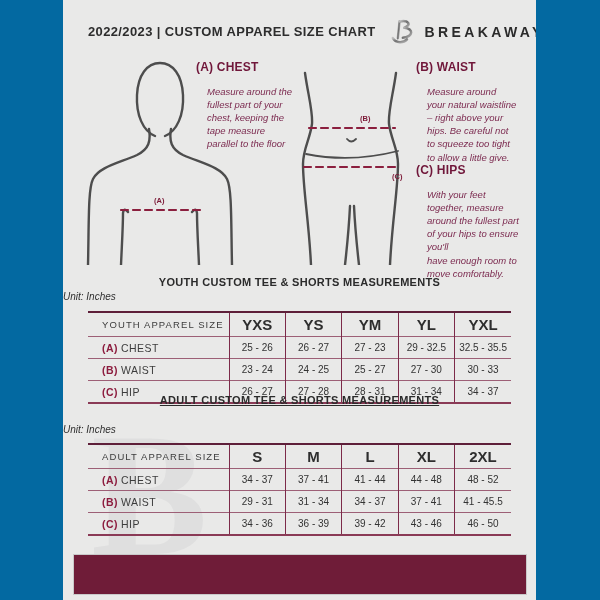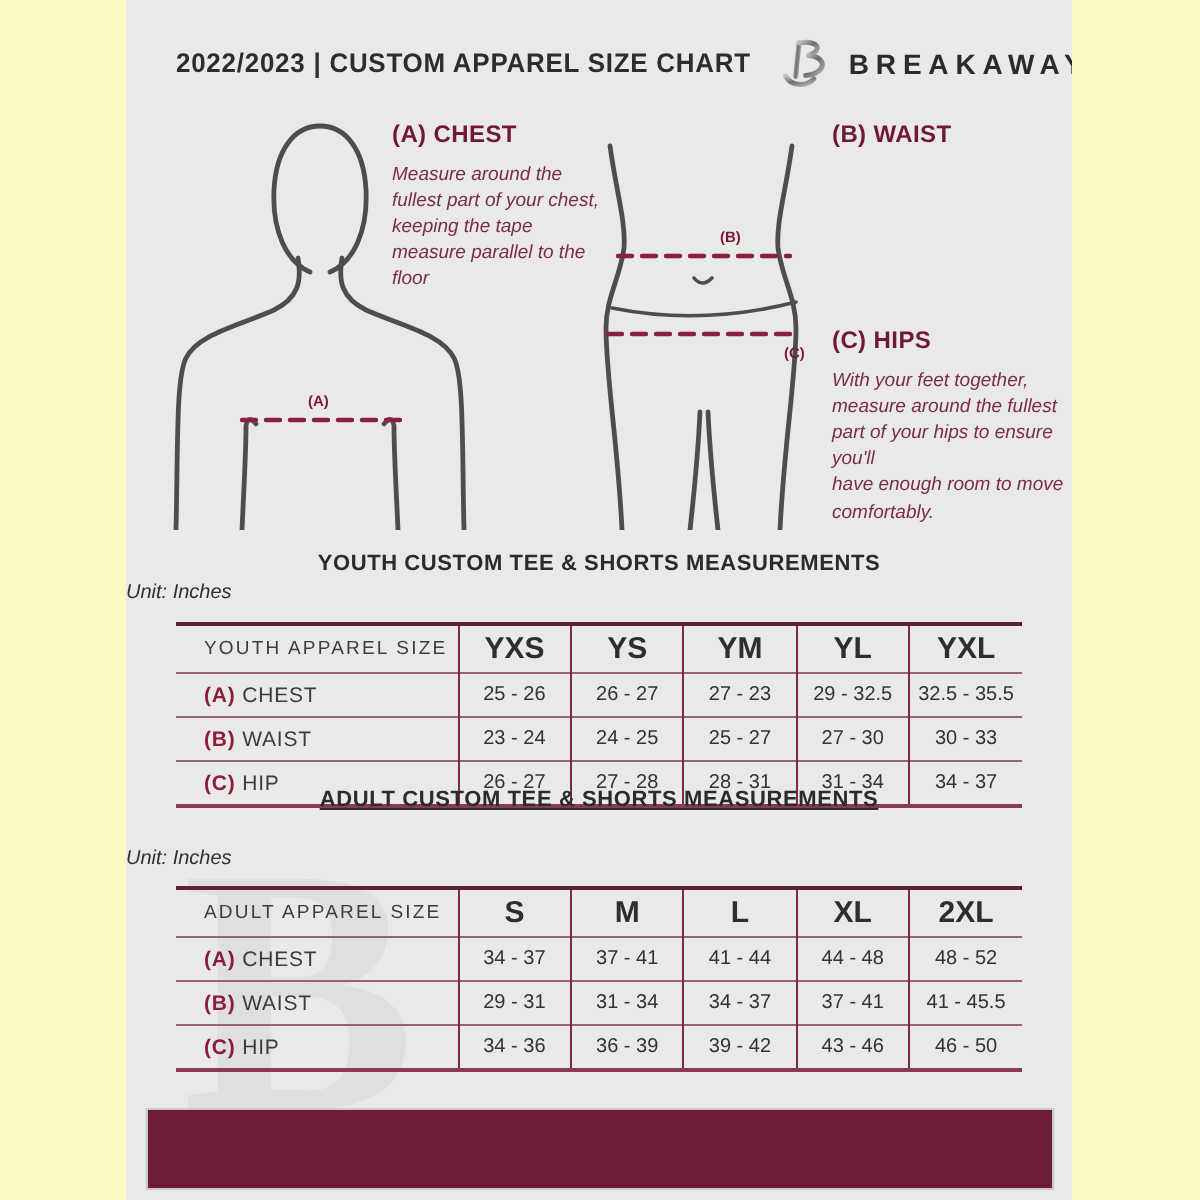--- a/index.html
+++ b/index.html
@@ -1,36 +1,36 @@
 <!DOCTYPE html>
 <html><head>
 <meta charset="utf-8">
 <style>
   html,body{margin:0;padding:0;background:#000;}
-  .stage{position:relative;width:600px;height:600px;background:#fef9c3;overflow:hidden;
+  .stage{position:relative;width:600px;height:600px;background:#0369a1;overflow:hidden;
          font-family:"Liberation Sans",sans-serif;}
   .page{position:absolute;left:63px;top:0;width:473px;height:600px;background:#e9e9e8;overflow:hidden;}
 
   
   .header{position:absolute;left:25px;right:20px;top:18px;display:flex;justify-content:space-between;align-items:center;z-index:3;}
   .doc-title{font-weight:bold;font-size:13.5px;color:#2d2d2d;letter-spacing:.4px;transform:scaleX(.96);transform-origin:left center;white-space:nowrap;}
   .brand{display:flex;align-items:center;gap:7px;}
   .brand-name{font-weight:bold;font-size:14px;letter-spacing:3.4px;color:#2b2b2b;}
 
   
   .fig{position:absolute;z-index:1;}
   .fig path,.fig line{fill:none;stroke-linecap:round;stroke-linejoin:round;}
   .body-stroke{stroke:#4d4d4d;stroke-width:2.4;}
   .dash-stroke{stroke:#8b1f3e;stroke-width:2.2;}
   .meas-label{position:absolute;font-size:7.5px;font-weight:bold;color:#7c1937;z-index:2;}
 
   
   .guide{position:absolute;z-index:2;}
   .guide-heading{font-size:12px;font-weight:bold;color:#70173a;letter-spacing:.2px;margin:0 0 7px 0;}
-  .guide-body{font-size:9.5px;font-style:italic;color:#7c2b50;line-height:1.38;white-space:pre-line;margin:0;}
+  .guide-body{font-size:9.5px;font-style:italic;color:#7c2b50;line-height:1.38;white-space:pre-line;margin:11px;}
 
   
   .section-title{position:absolute;left:0;width:473px;text-align:center;font-weight:bold;
                  font-size:11px;color:#2b2b2b;letter-spacing:.3px;z-index:2;}
   .section-unit{position:absolute;left:0;width:473px;text-align:left;font-style:italic;
                 font-size:10px;color:#2f2f2f;z-index:2;}
 
   
   .table-wrap{position:absolute;left:25px;width:423px;z-index:2;}
   table.size-table{width:423px;border-collapse:collapse;table-layout:fixed;
@@ -103,20 +103,21 @@
     </svg>
     <span class="meas-label" style="left:297px;top:114px;">(B)</span>
     <span class="meas-label" style="left:329px;top:172px;">(C)</span>
 
     <div class="guide" style="left:133px;top:60px;width:108px;">
       <p class="guide-heading">(A) CHEST</p>
       <p class="guide-body">Measure around the fullest part of your chest, keeping the tape measure parallel to the floor</p>
     </div>
     <div class="guide" style="left:353px;top:60px;width:112px;">
       <p class="guide-heading">(B) WAIST</p>
+      <p class="guide-body">Measure around your natural waistline – right above your hips. Be careful not to squeeze too tight to allow a little give.</p>
     </div>
     <div class="guide" style="left:353px;top:163px;width:118px;">
       <p class="guide-heading">(C) HIPS</p>
       <p class="guide-body">With your feet together, measure around the fullest part of your hips to ensure you'll
 have enough room to move comfortably.</p>
     </div>
 
     <div class="watermark">B</div>
 
     <div class="section-title" style="top:276px;">YOUTH CUSTOM TEE &amp; SHORTS MEASUREMENTS</div>

